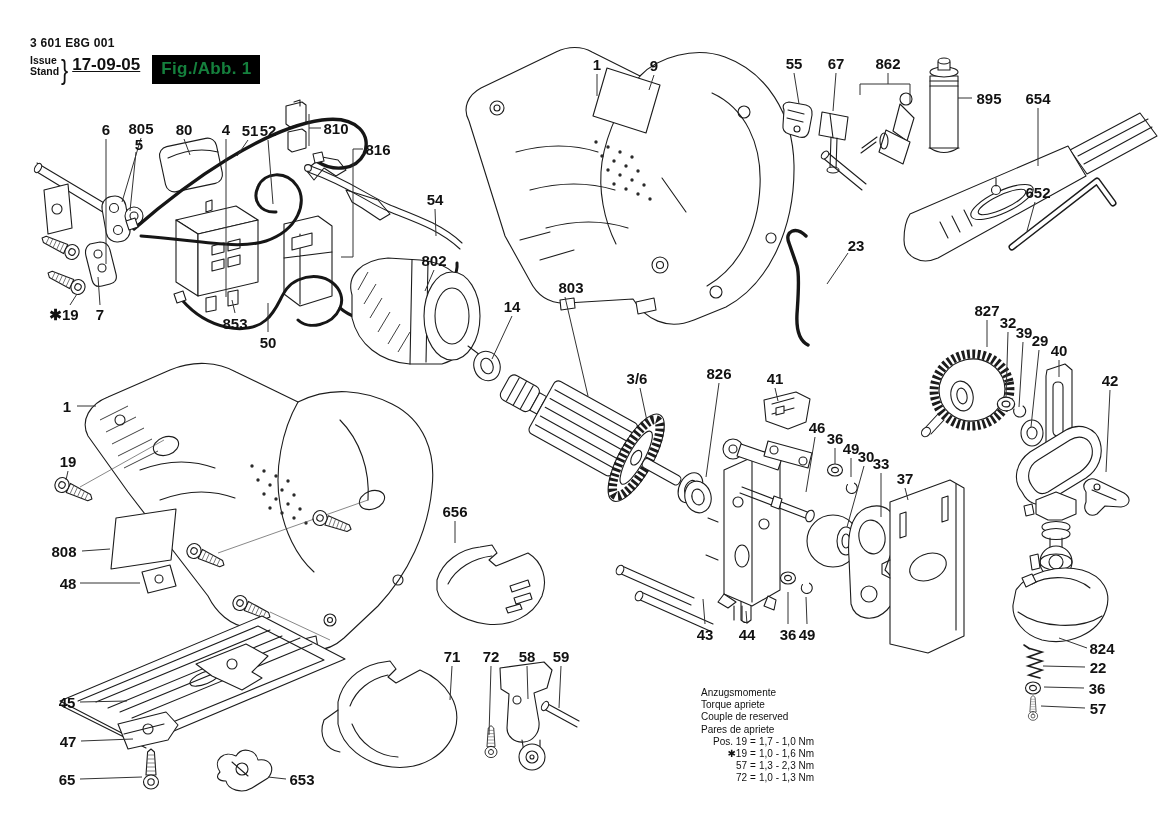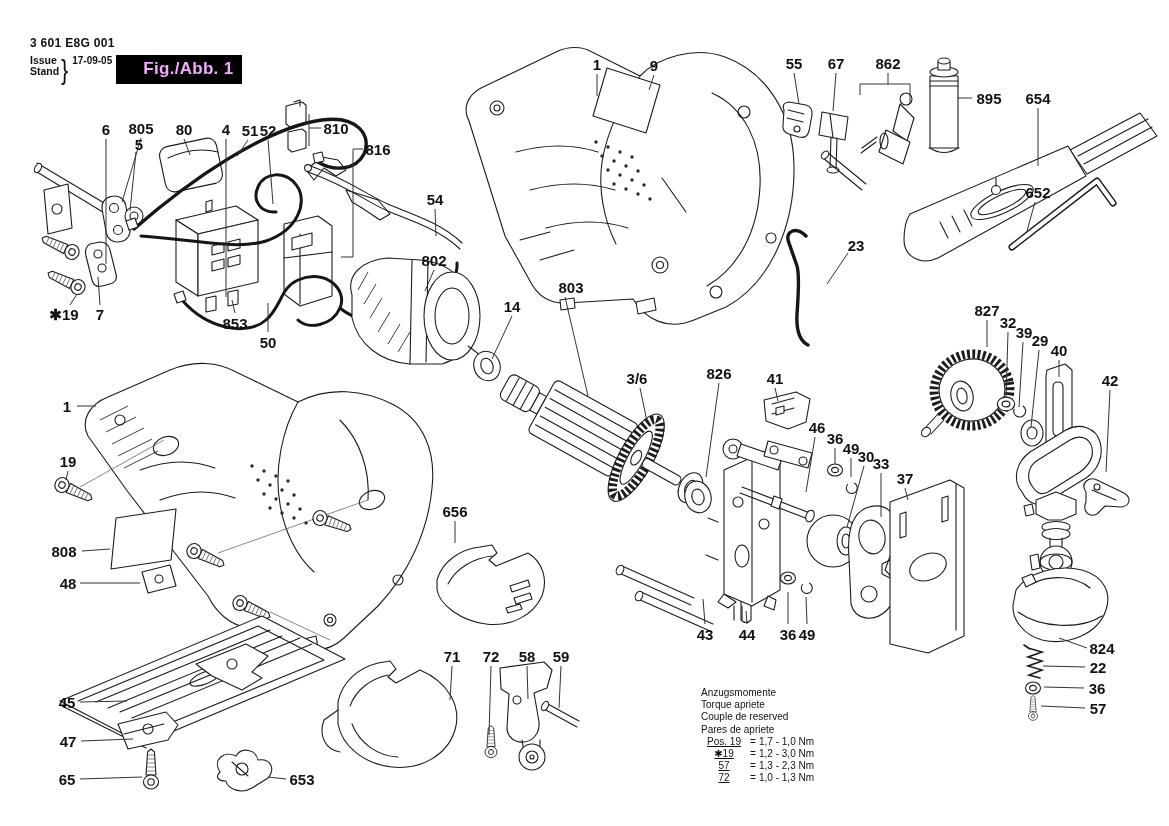--- a/index.html
+++ b/index.html
@@ -16,27 +16,27 @@
   .dot{fill:#2a2a2a;}
   .teeth{stroke:#1c1c1c;stroke-width:9;fill:none;stroke-dasharray:2.8 2.4;}
   .callout-line{stroke:#333;stroke-width:1;fill:none;}
   svg text{font:bold 15px "Liberation Sans",sans-serif;fill:#111;}
   
   .title-block{position:absolute;left:30px;top:36px;}
   .pn{font-size:12px;font-weight:600;letter-spacing:.3px;}
   .issue-row{display:flex;align-items:flex-start;margin-top:5px;}
   .issue-words{font-size:10.5px;line-height:11px;font-weight:600;}
   .brace{font-size:27px;font-weight:400;margin:0 3px 0 1px;transform:scaleX(.8);}
-  .date{font-size:10px;font-weight:600;margin-right:4px;}
-  .figbox{background:#000;color:#f0abfc;font-size:17px;font-weight:bold;
-          padding:4px 9px 5px 27px;letter-spacing:.3px;}
+  .date{font-size:17px;font-weight:600;margin-right:12px;text-decoration:underline;}
+  .figbox{background:#000;color:#15803d;font-size:17px;font-weight:bold;
+          padding:4px 9px 5px 9px;letter-spacing:.3px;}
   
   .torque-block{position:absolute;left:701px;top:687px;font-size:10px;line-height:12.2px;}
   .t-row{display:flex;}
-  .t-pos{width:46px;text-align:center;white-space:pre;text-decoration:underline;}
+  .t-pos{width:46px;text-align:right;white-space:pre;}
   .t-eq{width:12px;text-align:center;}
   
   .mods-block{position:absolute;left:866px;top:739px;font-size:11px;line-height:12.2px;}
 </style>
 </head>
 <body>
 
 <div class="page">
 
 <svg width="1169" height="826" viewBox="0 0 1169 826">
@@ -725,21 +725,21 @@
   <div>Couple de reserved</div>
   <div>Pares de apriete</div>
   <div class="t-row">
     <span class="t-pos">Pos. 19</span>
     <span class="t-eq">=</span>
     <span>1,7 - 1,0 Nm</span>
   </div>
   <div class="t-row">
     <span class="t-pos">✱19</span>
     <span class="t-eq">=</span>
-    <span>1,2 - 3,0 Nm</span>
+    <span>1,0 - 1,6 Nm</span>
   </div>
   <div class="t-row">
     <span class="t-pos">57</span>
     <span class="t-eq">=</span>
     <span>1,3 - 2,3 Nm</span>
   </div>
   <div class="t-row">
     <span class="t-pos">72</span>
     <span class="t-eq">=</span>
     <span>1,0 - 1,3 Nm</span>

